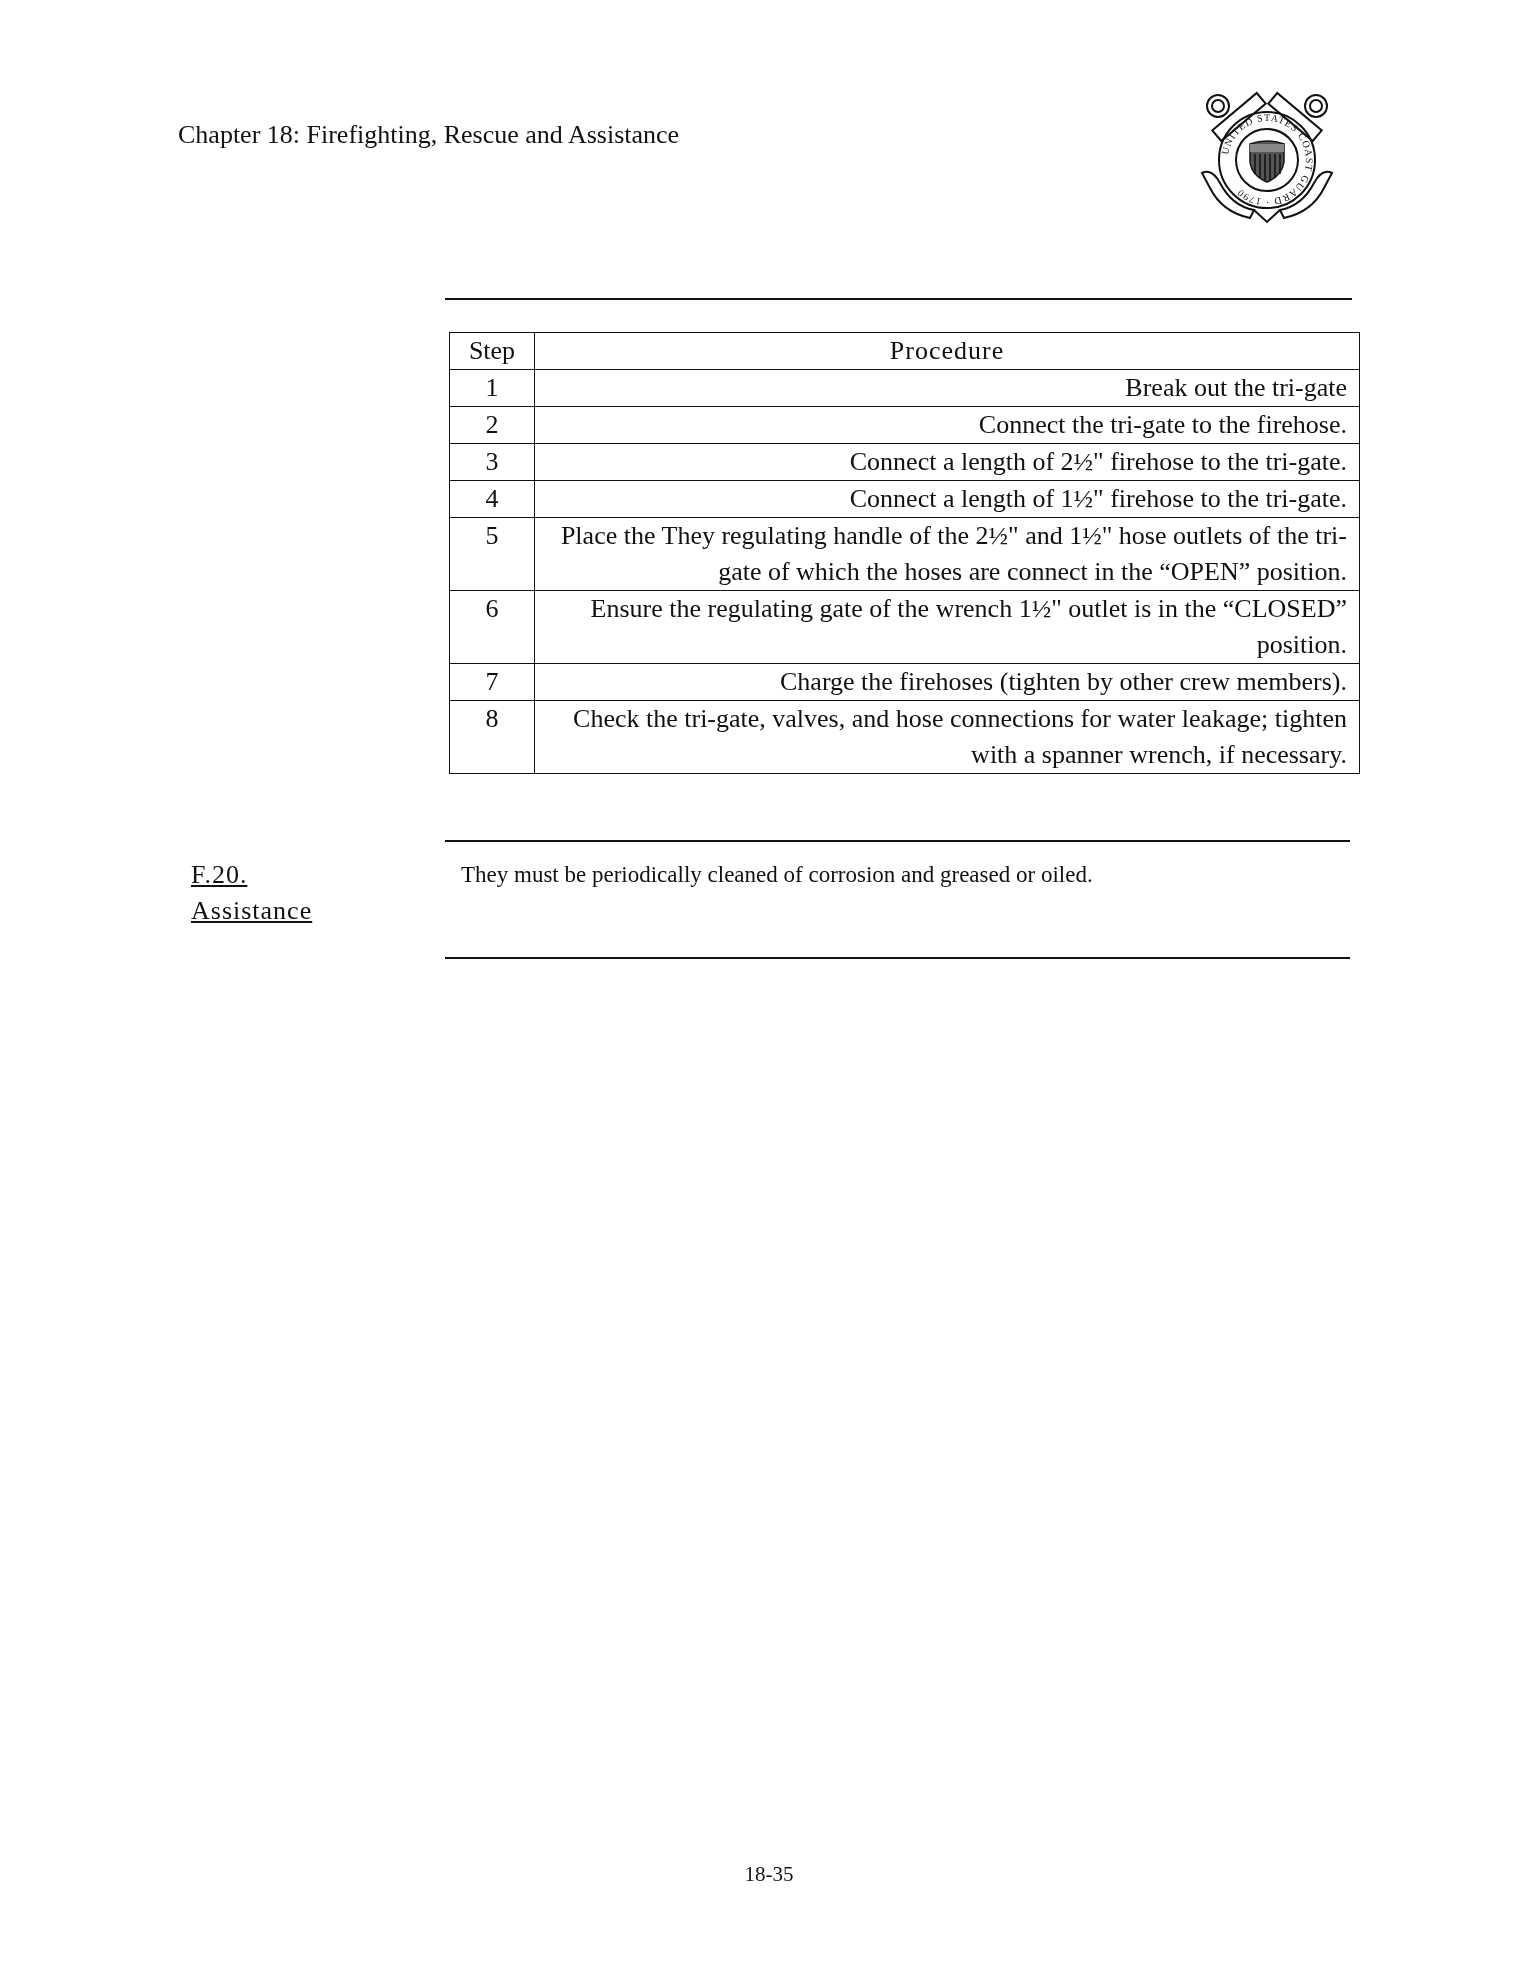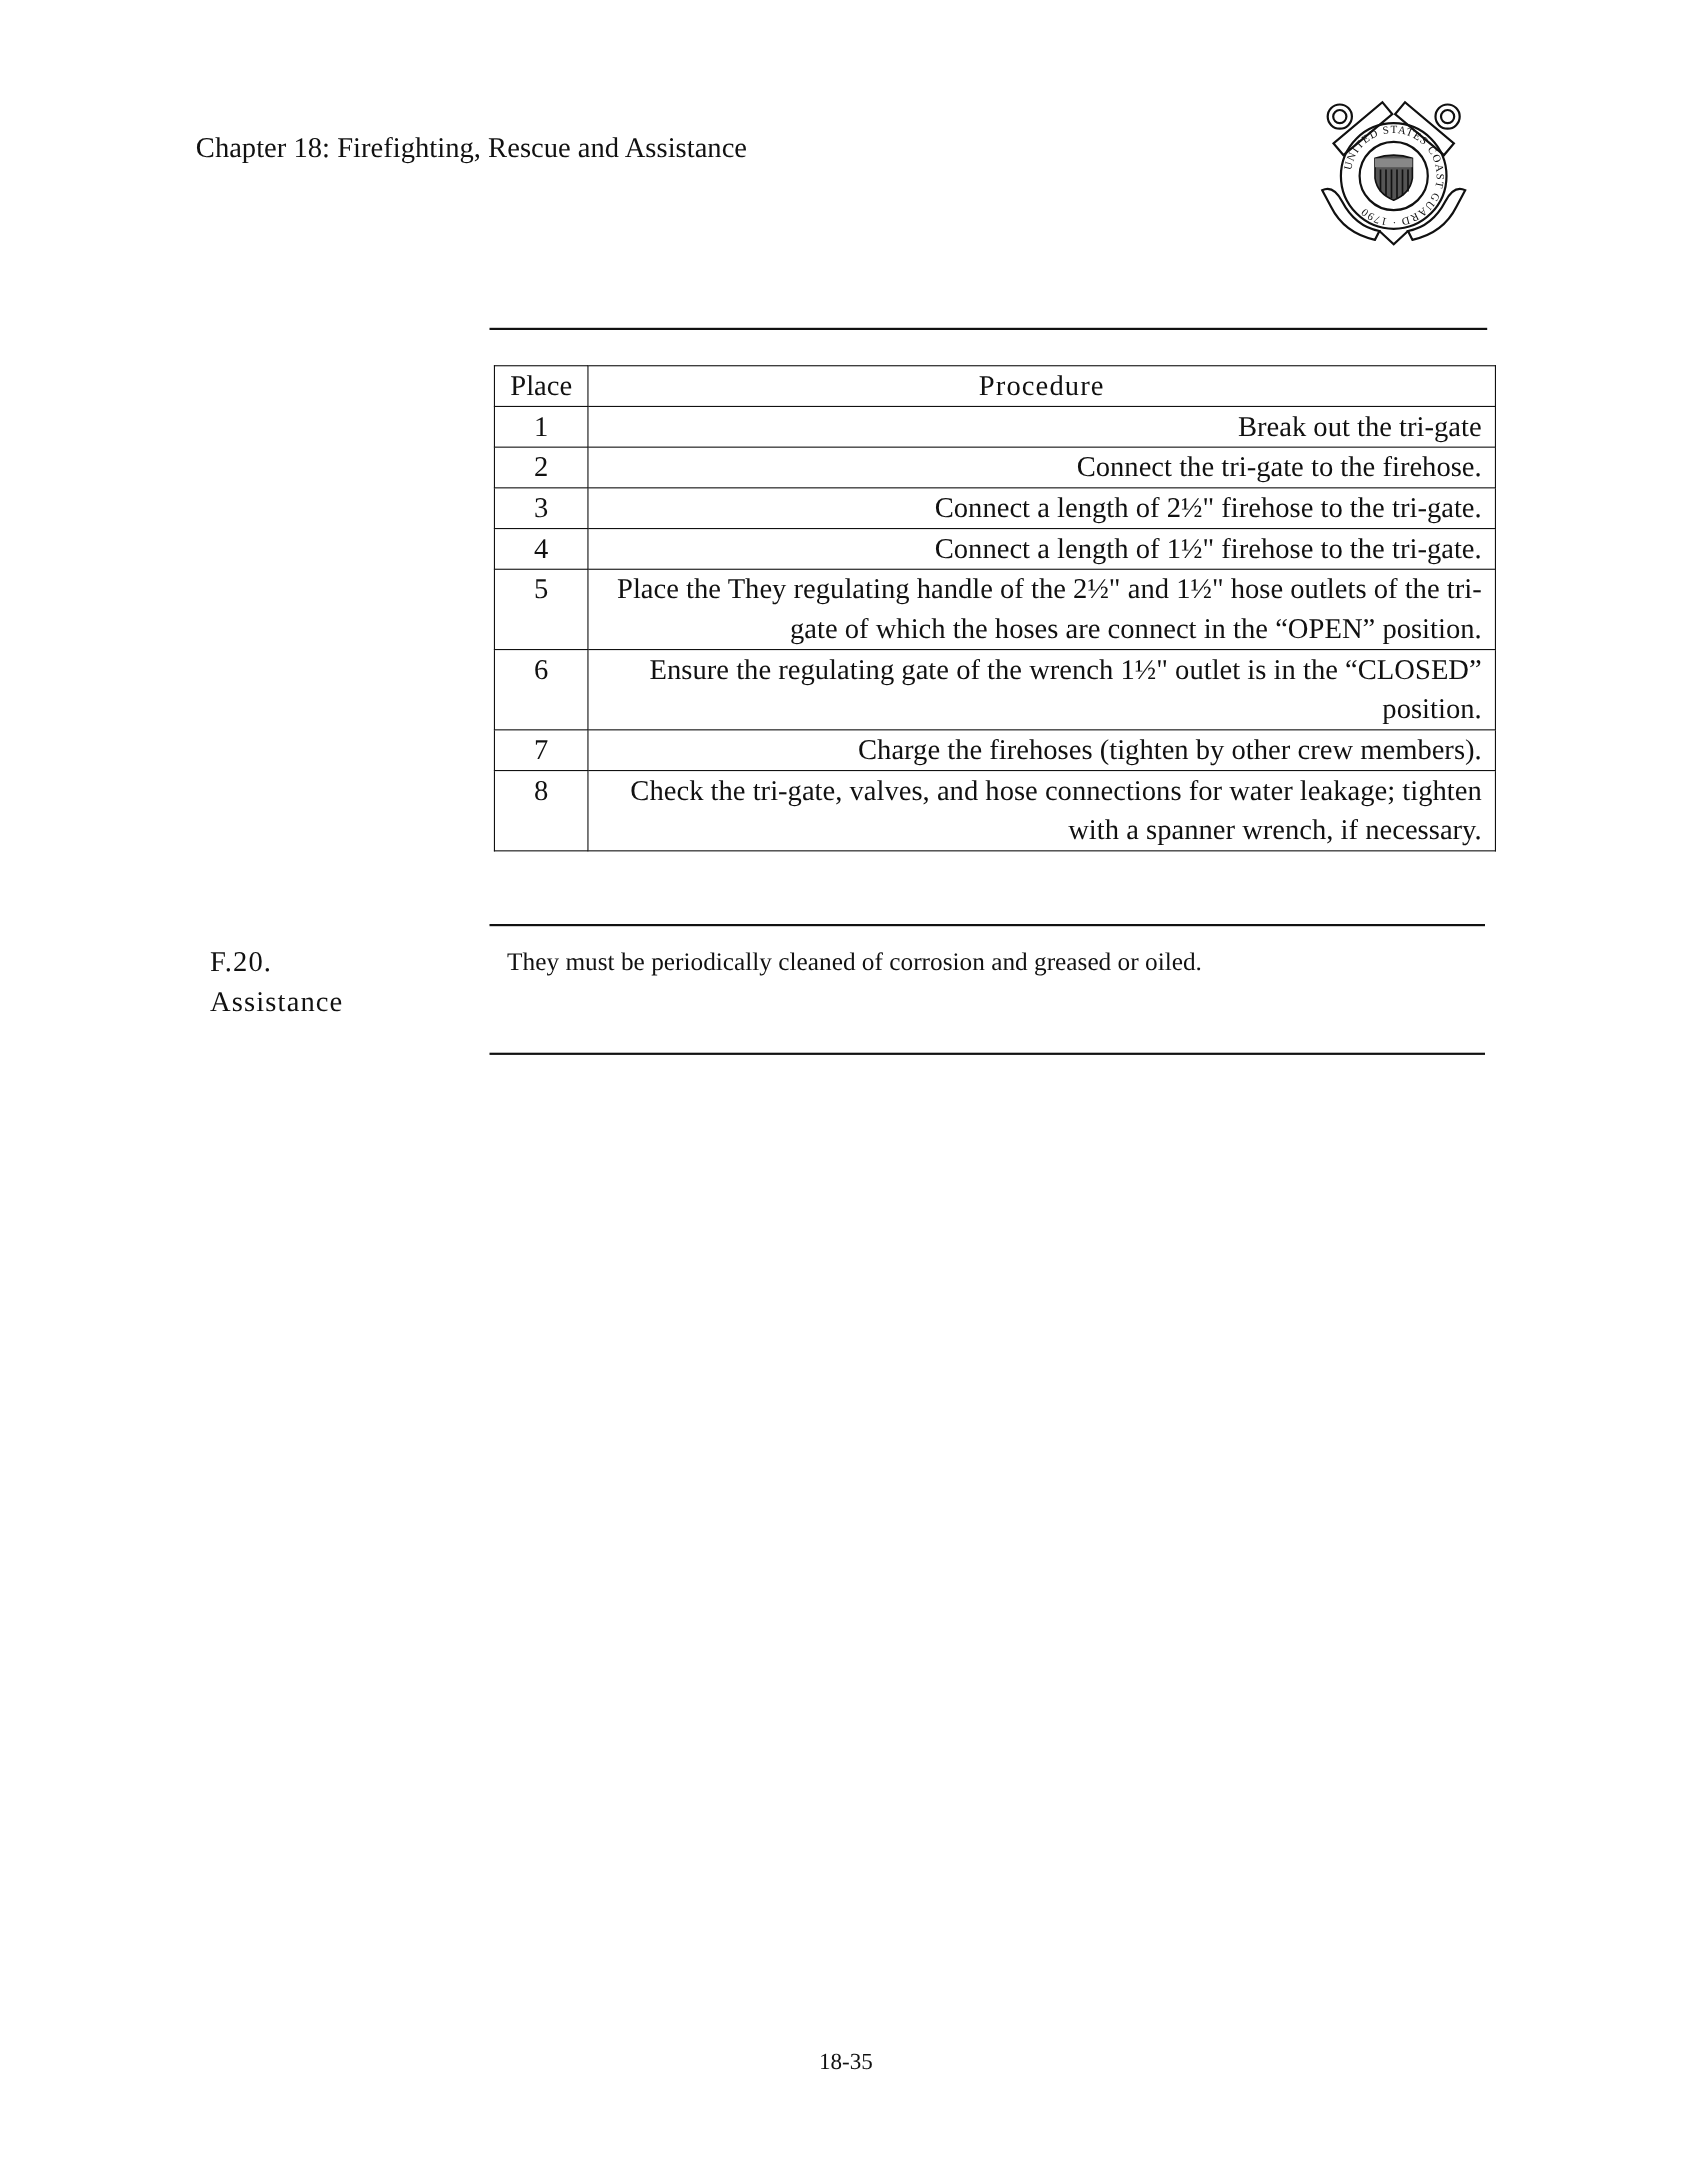--- a/index.html
+++ b/index.html
@@ -23,21 +23,21 @@
     table.proc th, table.proc td {
       border: 1.6px solid #111; padding: 0 12px; vertical-align: top; text-align: right;
       font-weight: normal;
     }
     table.proc th { text-align: center; padding: 0 6px; letter-spacing: 1px; }
     table.proc th.step-h { width: 72px; letter-spacing: 0; }
     table.proc td.step { text-align: center; width: 72px; padding: 0 6px; }
     .row-1 td { height: 36px; }
     .section-label {
       position: absolute; left: 191px; top: 857px;
-      font-size: 26px; line-height: 36px; letter-spacing: 1px;
+      font-size: 26px; line-height: 36px; letter-spacing: 1px; text-decoration: underline;
     }
     .section-body {
       position: absolute; left: 461px; top: 857px;
       font-size: 23px; line-height: 36px; white-space: nowrap;
     }
     .page-number {
       position: absolute; left: 0; width: 1530px; text-align: center; top: 1862px;
       font-size: 21px; padding-left: 4px;
     }
   </style>
@@ -82,21 +82,21 @@
       <textPath href="#ringpath" startOffset="2%">UNITED STATES COAST GUARD · 1790</textPath>
     </text>
   </svg>
 </div>
 
 <div class="rule top"></div>
 
 <table class="proc">
   <thead>
     <tr>
-      <th class="step-h">Place</th>
+      <th class="step-h">Step</th>
       <th>Procedure</th>
     </tr>
   </thead>
   <tbody>
     <tr class="row-1">
       <td class="step">1</td>
       <td>Break out the tri-gate</td>
     </tr>
     <tr>
       <td class="step">2</td>

